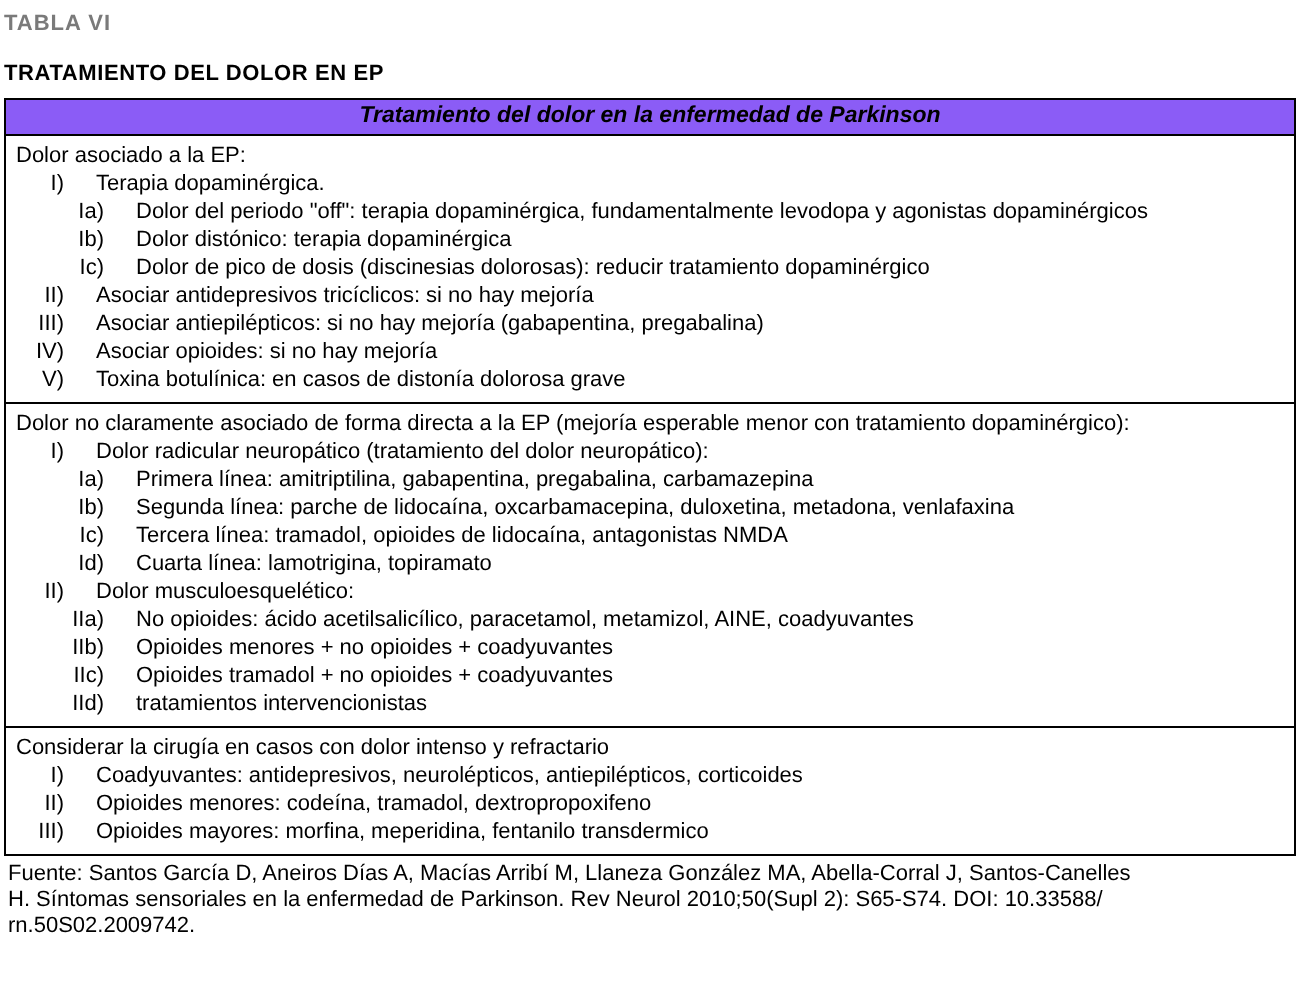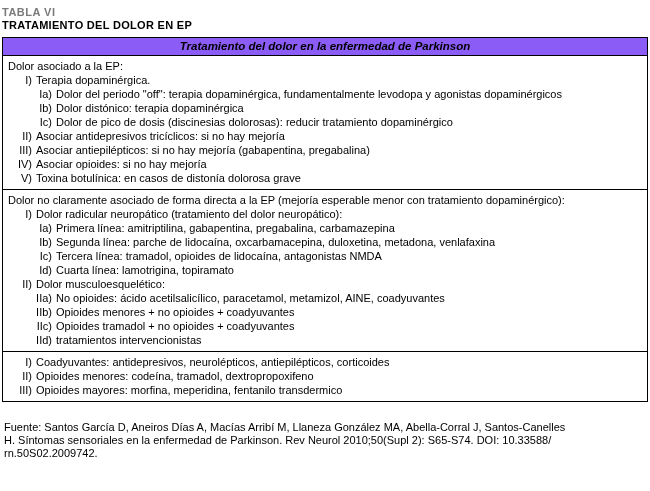--- a/index.html
+++ b/index.html
@@ -7,21 +7,21 @@
     width: 650px;
     height: 491px;
     box-sizing: border-box;
     padding: 6px 2px 0 2px;
     font-family: "Liberation Sans", sans-serif;
     color: #000;
     overflow: hidden;
   }
   .caption { text-align: left; font-weight: bold; font-size: 11px; line-height: 13px; margin-bottom: 5px; }
   .kicker { color: #7a7a7a; letter-spacing: 0.5px; }
-  .heading { color: #000; letter-spacing: 0.3px; }
+  .heading { color: #000; letter-spacing: 0.3px; margin-top: 12px; }
   .tbl { border: 1px solid #000; }
   .thead {
     background: #8b5cf6;
     border-bottom: 1px solid #000;
     text-align: center;
     font-weight: bold;
     font-style: italic;
     font-size: 11.5px;
     padding: 2px 0 3px 0;
   }
@@ -31,22 +31,22 @@
     font-size: 11px;
     line-height: 14px;
   }
   .section:last-child { border-bottom: none; }
   .line { white-space: normal; }
   .lvl1, .lvl2 { display: flex; }
   .num { flex: none; text-align: right; }
   .lvl1 .num { width: 24px; }
   .lvl2 { padding-left: 18px; }
   .lvl2 .num { width: 26px; }
-  .txt { margin-left: 4px; }
-  .footer { font-size: 11px; line-height: 13px; margin-top: 19px; padding: 0 2px; }
+  .txt { margin-left: 16px; }
+  .footer { font-size: 11px; line-height: 13px; margin-top: 3px; padding: 0 2px; }
 </style>
 </head>
 <body>
 
 <div class="page">
   <div class="caption">
     <div class="kicker">TABLA VI</div>
     <div class="heading">TRATAMIENTO DEL DOLOR EN EP</div>
   </div>
 
@@ -127,20 +127,21 @@
           <div class="line lvl2">
             <span class="num">IIc)</span>
             <span class="txt">Opioides tramadol + no opioides + coadyuvantes</span>
           </div>
           <div class="line lvl2">
             <span class="num">IId)</span>
             <span class="txt">tratamientos intervencionistas</span>
           </div>
         </div>
         <div class="section">
+          <div class="line">Considerar la cirugía en casos con dolor intenso y refractario</div>
           <div class="line lvl1">
             <span class="num">I)</span>
             <span class="txt">Coadyuvantes: antidepresivos, neurolépticos, antiepilépticos, corticoides</span>
           </div>
           <div class="line lvl1">
             <span class="num">II)</span>
             <span class="txt">Opioides menores: codeína, tramadol, dextropropoxifeno</span>
           </div>
           <div class="line lvl1">
             <span class="num">III)</span>

